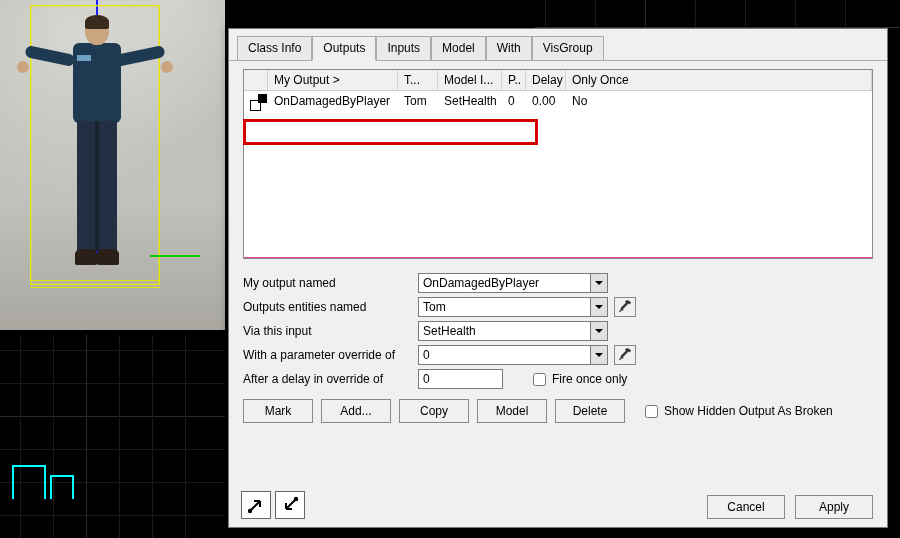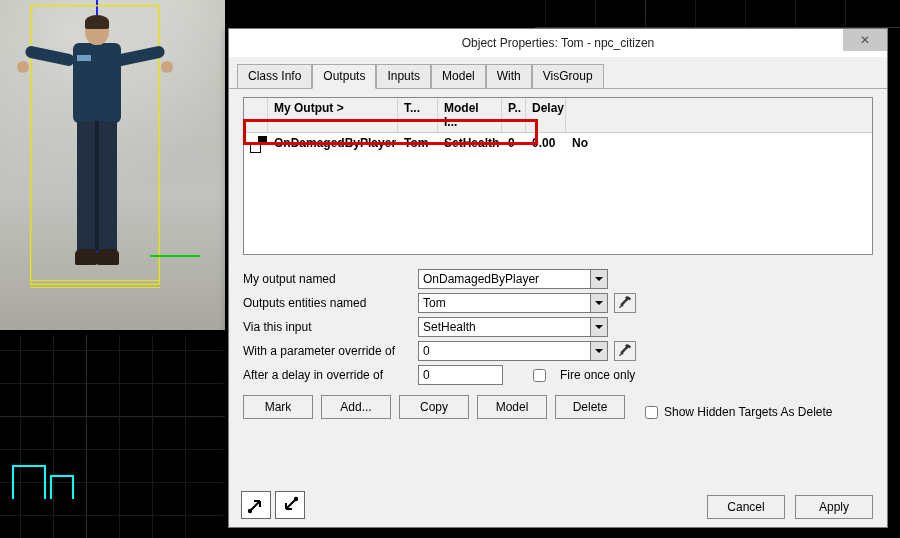--- a/index.html
+++ b/index.html
@@ -59,21 +59,21 @@
 .title-close{position:absolute; right:0; top:0; width:44px; height:22px; background:#c8c8c8; color:#555; display:flex;align-items:center;justify-content:center; font-size:13px; font-family:Arial;}
 
 .tabs{display:flex; padding:6px 8px 0 8px; gap:0; border-bottom:1px solid #aaa; background:#f0f0f0;}
 .tab{padding:4px 10px 5px; border:1px solid #aaa; border-bottom:none; background:#f0f0f0; position:relative; top:1px; color:#000;}
 .tab.active{background:#f0f0f0; border-bottom:1px solid #f0f0f0; z-index:2;}
 .tab:not(.active){background:#eaeaea; border-bottom:1px solid #aaa;}
 
 .panel{padding:8px 14px 10px 14px;}
 
 
-.table-wrap{border:1px solid #888; background:#000000; height:158px; overflow:hidden;font-weight:bold;}
+.table-wrap{border:1px solid #888; background:#ec4899; height:190px; overflow:hidden;}
 .thead{display:flex; background:#f0f0f0; border-bottom:1px solid #ccc;}
 .thead .cell{border-right:1px solid #d4d4d4; padding:3px 6px; color:#000;}
 .cell.icon{width:24px;flex:none;}
 .cell.out{width:130px;flex:none;}
 .cell.tgt{width:40px;flex:none;}
 .cell.inp{width:64px;flex:none;}
 .cell.prm{width:24px;flex:none;}
 .cell.dly{width:40px;flex:none;}
 .cell.once{flex:1;}
 .row-hi{border:3px solid #d40000; position:absolute; left:14px; top:90px; width:295px; height:26px; pointer-events:none;}
@@ -88,25 +88,25 @@
 .form{margin-top:14px;}
 .form-row{display:flex; align-items:center; margin-bottom:4px;}
 .form-row label{width:175px; color:#000;}
 .combo{flex:none; width:190px; height:20px; border:1px solid #7a7a7a; background:#fff; display:flex; align-items:center;}
 .combo span{flex:1; padding:0 4px;}
 .combo .arrow{width:17px;height:18px;background:#e1e1e1;border-left:1px solid #7a7a7a;display:flex;align-items:center;justify-content:center;}
 .combo .arrow::after{content:'';border:4px solid transparent;border-top-color:#000;margin-top:3px;}
 .textin{width:85px; height:20px; border:1px solid #7a7a7a; background:#fff; padding:0 4px;}
 .eyedrop{width:22px;height:20px;margin-left:6px;border:1px solid #888;background:#f0f0f0;display:flex;align-items:center;justify-content:center;}
 .eyedrop svg{width:14px;height:14px;}
-.chk{margin-left:30px; display:flex; align-items:center; gap:14px;}
+.chk{margin-left:30px; display:flex; align-items:center; gap:6px;}
 .chk input{width:13px;height:13px;}
 
 
-.actions{display:flex; gap:8px; margin-top:10px; align-items:flex-end;}
+.actions{display:flex; gap:8px; margin-top:10px; align-items:center;}
 .btn{min-width:70px; height:24px; border:1px solid #888; background:#f0f0f0; padding:0 10px;display:flex;align-items:center;justify-content:center;color:#000;}
 .chk-broken{margin-left:12px;display:flex;align-items:center;gap:6px;}
 
 
 .bottom-icons{position:absolute; left:12px; bottom:8px; display:flex; gap:4px;}
 .bicon{width:30px;height:28px;border:1px solid #666;background:#fff;display:flex;align-items:center;justify-content:center;}
 .footer{position:absolute; right:14px; bottom:8px; display:flex; gap:10px;}
 .footer .btn{min-width:78px;}
 </style>
 </head>
@@ -157,45 +157,40 @@
     <div class="grid-line-v" style="left:185px"></div>
   <div class="guide-cyan" style="left:12px;top:130px;width:34px;height:2px"></div>
   <div class="guide-cyan" style="left:12px;top:130px;width:2px;height:34px"></div>
   <div class="guide-cyan" style="left:44px;top:130px;width:2px;height:34px"></div>
   <div class="guide-cyan" style="left:50px;top:140px;width:24px;height:2px"></div>
   <div class="guide-cyan" style="left:50px;top:140px;width:2px;height:24px"></div>
   <div class="guide-cyan" style="left:72px;top:140px;width:2px;height:24px"></div>
 </div>
 
 <div class="dialog">
-  <div class="titlebar">
-    <span>Object Properties: Tom - npc_citizen</span>
-    <div class="title-close">
-      <span>✕</span>
-    </div>
-  </div>
 
   <div class="tabs">
     <div class="tab"><span>Class Info</span></div>
     <div class="tab active"><span>Outputs</span></div>
     <div class="tab"><span>Inputs</span></div>
     <div class="tab"><span>Model</span></div>
     <div class="tab"><span>With</span></div>
     <div class="tab"><span>VisGroup</span></div>
   </div>
 
   <div class="panel">
     <div class="table-wrap">
       <div class="thead">
         <div class="cell icon"></div>
         <div class="cell out">My Output  &gt;</div>
         <div class="cell tgt">T...</div>
         <div class="cell inp">Model I...</div>
         <div class="cell prm">P..</div>
         <div class="cell dly">Delay</div>
+        <div class="cell once">Only Once</div>
       </div>
       <div class="tbody">
         <div class="row">
           <div class="cell icon"><span class="row-icon"></span></div>
           <div class="cell out">OnDamagedByPlayer</div>
           <div class="cell tgt">Tom</div>
           <div class="cell inp">SetHealth</div>
           <div class="cell prm">0</div>
           <div class="cell dly">0.00</div>
           <div class="cell once">No</div>
@@ -264,21 +259,21 @@
           <span>Copy</span>
         </div>
       <div class="btn">
           <span>Model</span>
         </div>
       <div class="btn">
           <span>Delete</span>
         </div>
       <label class="chk-broken">
         <input type="checkbox" style="">
-        <span>Show Hidden Targets As Delete</span>
+        <span>Show Hidden Output As Broken</span>
       </label>
     </div>
   </div>
 
   <div class="bottom-icons">
     <div class="bicon">
       <svg width="20" height="20" viewBox="0 0 20 20">
           <path d="M4 16 L14 6 M14 6 H8 M14 6 V12" stroke="#000" stroke-width="2" fill="none"></path>
           <circle cx="4" cy="16" r="2.2" fill="#000"></circle>
         </svg>

